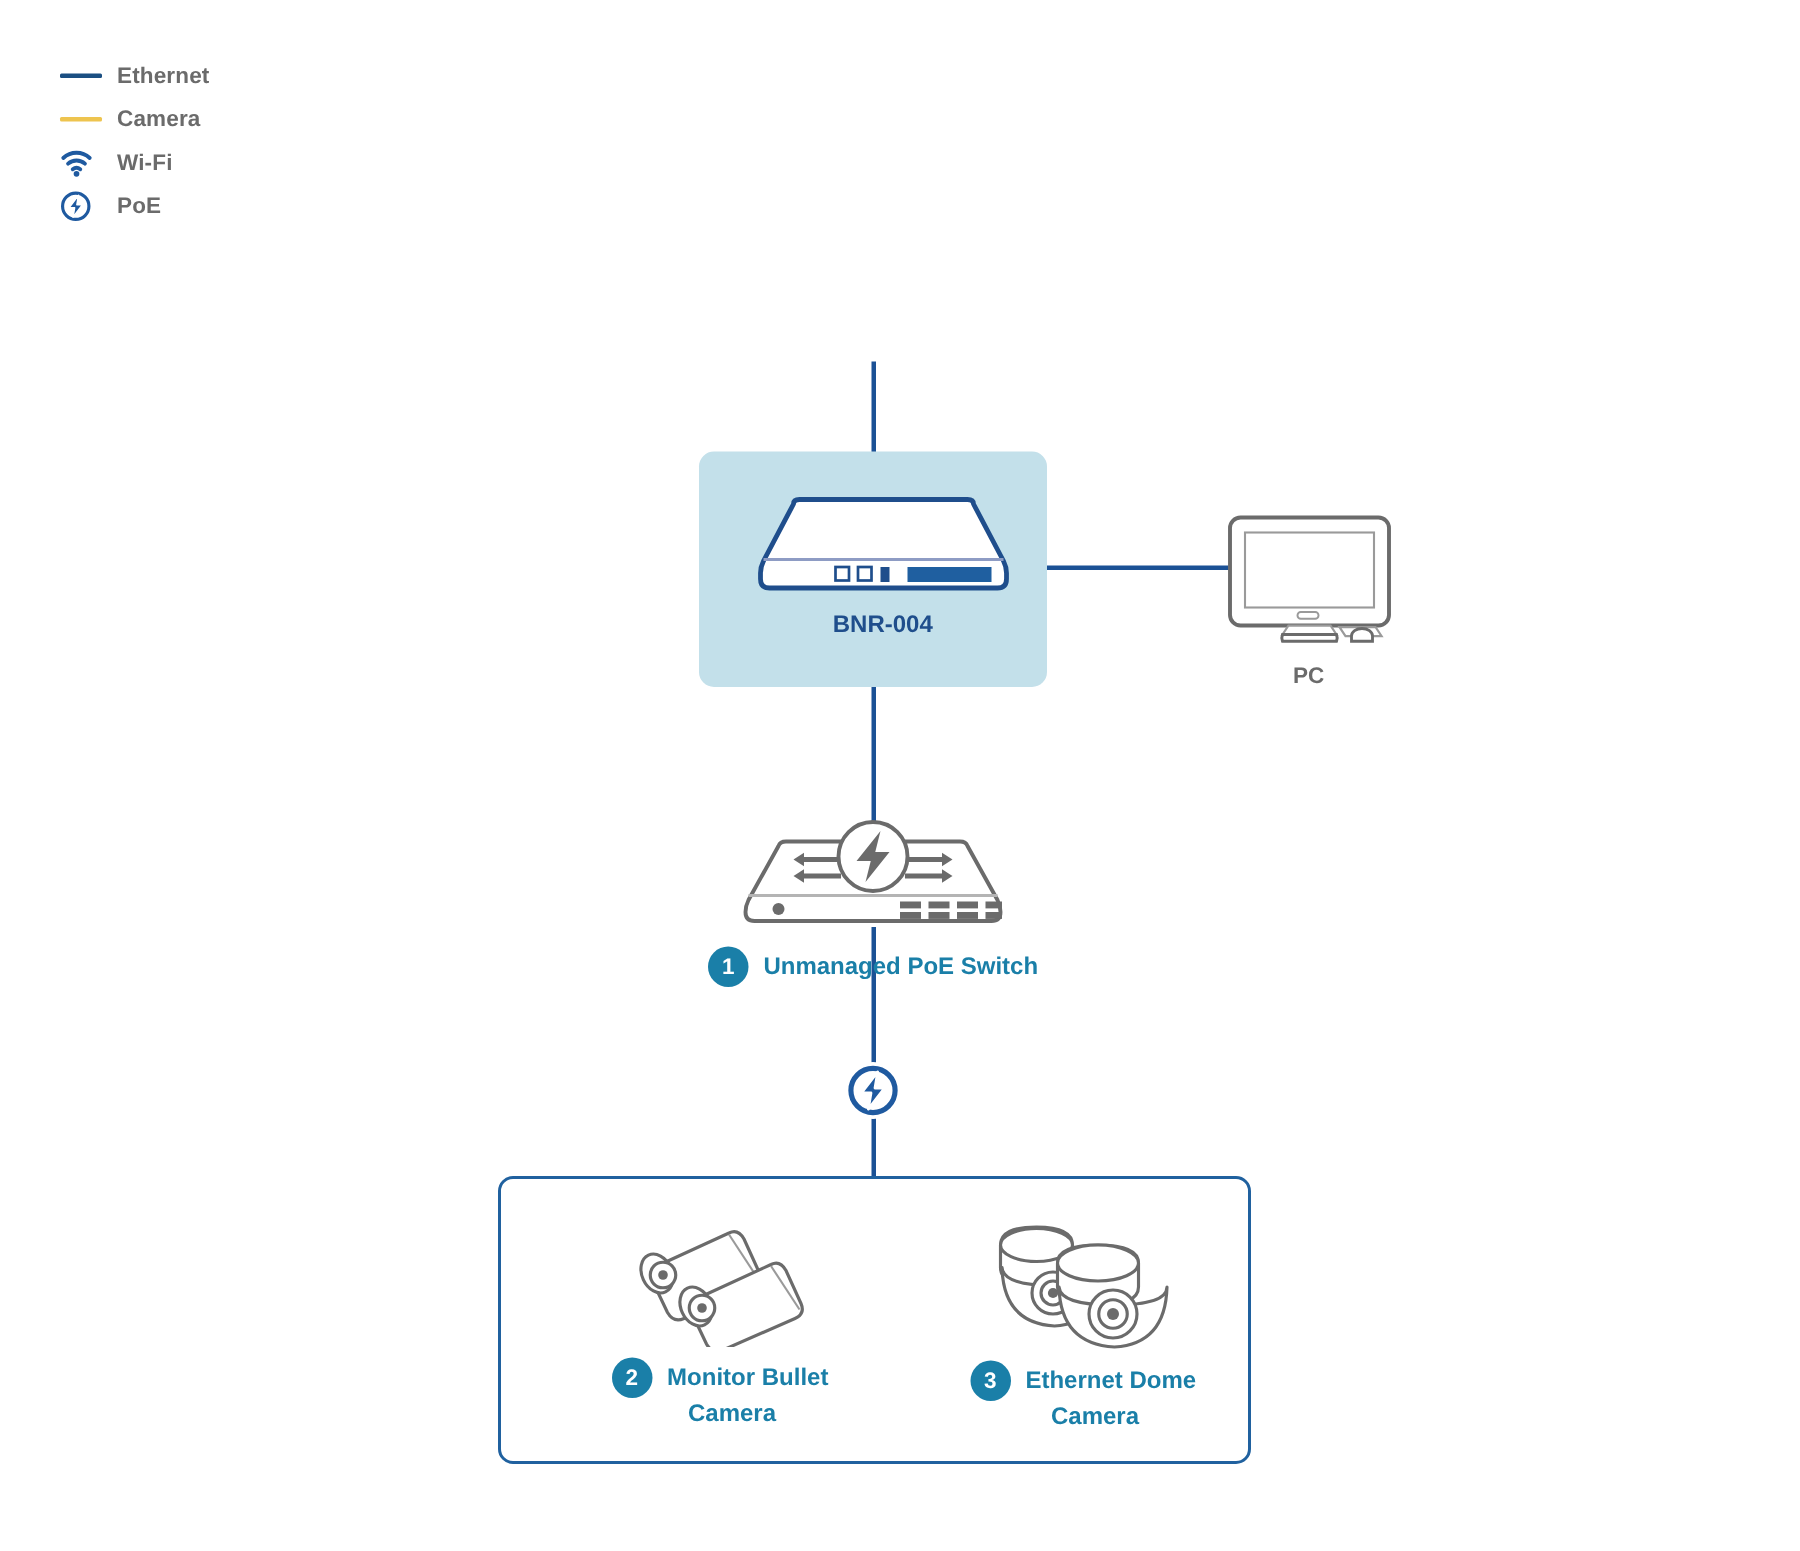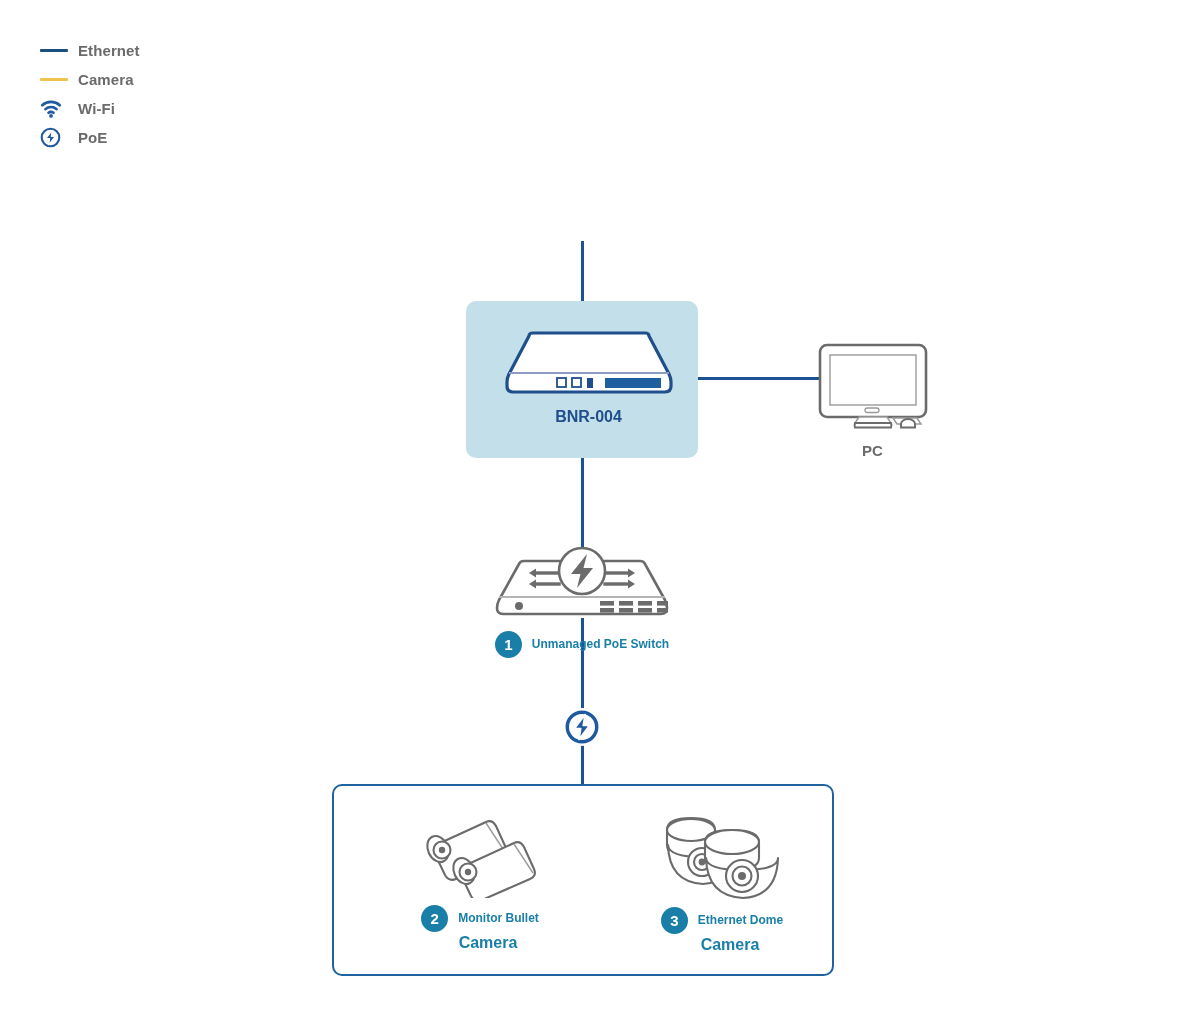--- a/index.html
+++ b/index.html
@@ -120,21 +120,21 @@
     line-height: 1;
   }
   .labeled-row {
     display: flex;
     align-items: center;
     gap: 10px;
     justify-content: center;
   }
   .labeled-row .txt {
     color: #1a7fa8;
-    font-size: 12px;
+    font-size: 16px;
     font-weight: 700;
     line-height: 1.2;
     text-align: right;
     white-space: nowrap;
   }
 
   
   #poe-link-badge {
     position: absolute;
     left: 563px;

